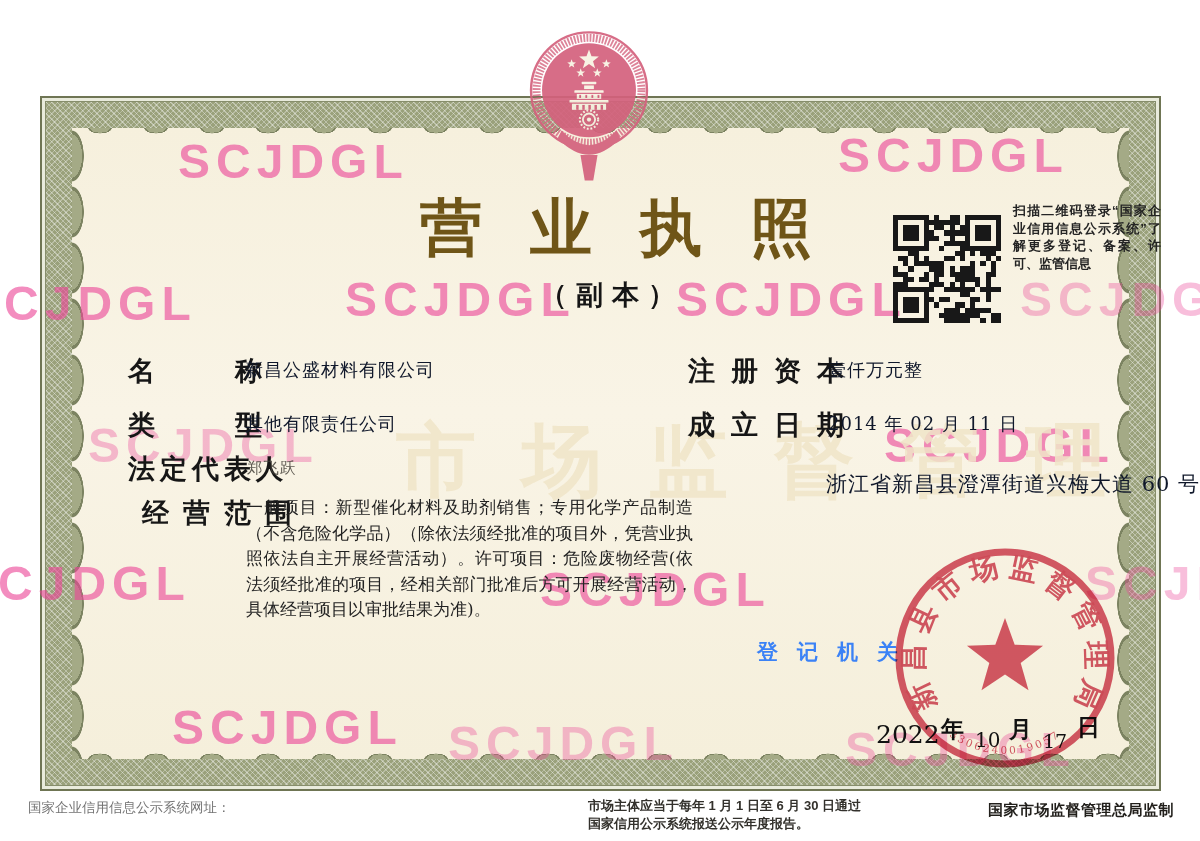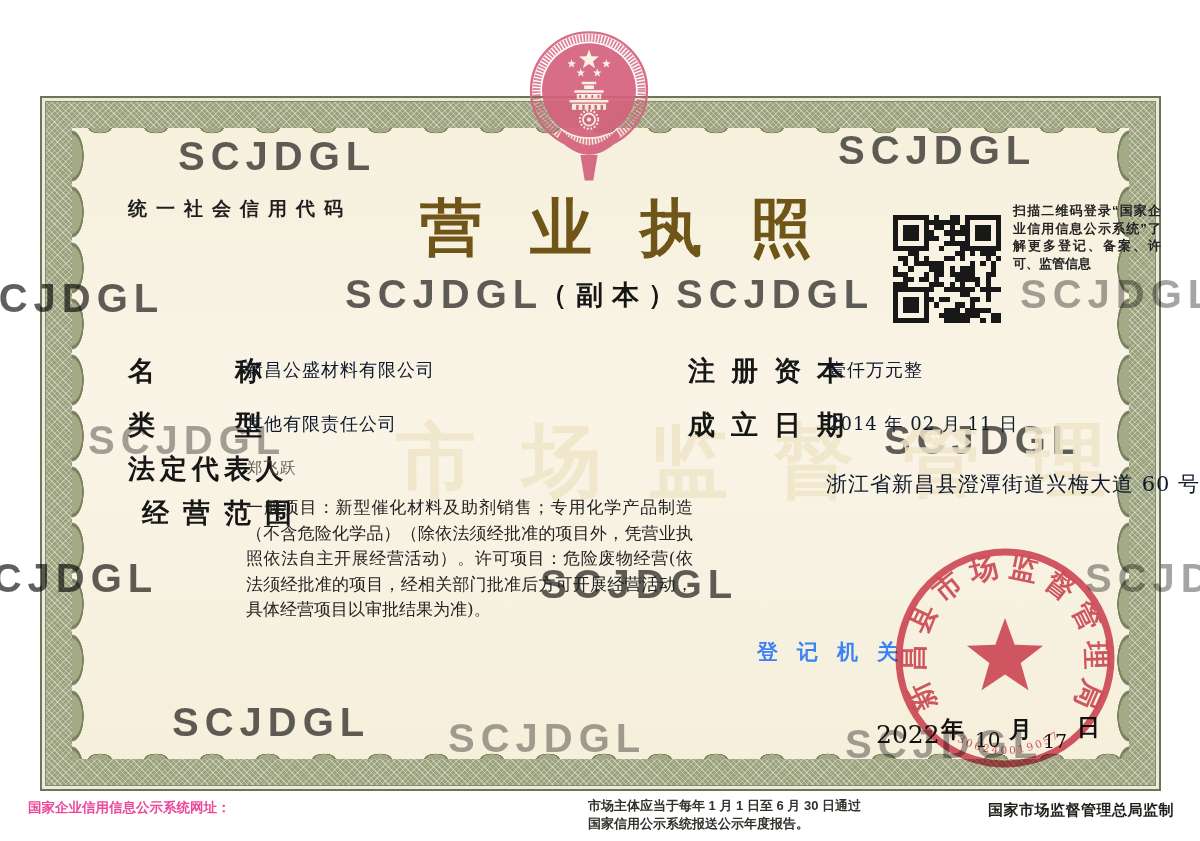--- a/index.html
+++ b/index.html
@@ -33,21 +33,21 @@
     background-size:56px 13px;background-repeat:repeat-x;background-position:0 100%;}
   .scallop.left{top:0;bottom:0;left:0;width:13px;
     background:radial-gradient(13px 28px at 0 50%,#a4aa86 0 10px,#7c8361 10px 11.5px,rgba(0,0,0,0) 12px);
     background-size:13px 56px;background-repeat:repeat-y;}
   .scallop.right{top:0;bottom:0;right:0;width:13px;
     background:radial-gradient(13px 28px at 100% 50%,#a4aa86 0 10px,#7c8361 10px 11.5px,rgba(0,0,0,0) 12px);
     background-size:13px 56px;background-repeat:repeat-y;background-position:100% 0;}
 
   
   .wm-layer{position:absolute;inset:0;z-index:2;pointer-events:none;}
-  .wm{position:absolute;font-weight:700;font-size:40px;letter-spacing:6px;color:#000000;opacity:.62;}
+  .wm{position:absolute;font-weight:700;font-size:48px;letter-spacing:6px;color:#ec4899;opacity:.62;}
   .wm.dim{opacity:.35;}
   .wm-center{
     position:absolute;left:396px;top:408px;font-family:"DejaVu Serif","Liberation Serif",serif;
     font-weight:700;font-size:80px;letter-spacing:46px;color:#f0e5c8;opacity:.85;white-space:nowrap;
   }
 
   .content{position:absolute;inset:0;z-index:3;}
 
   
   .credit-label{position:absolute;left:128px;top:196px;font-size:19px;font-weight:700;letter-spacing:9px;color:#1f1f1f;}
@@ -80,21 +80,21 @@
   .date-part{position:absolute;color:#111;}
   .d-serif{font-family:"DejaVu Serif","Liberation Serif",serif;}
 
   
   .seal{position:absolute;left:885px;top:538px;width:240px;height:240px;z-index:5;opacity:.9;mix-blend-mode:multiply;}
 
   
   .emblem{position:absolute;left:528px;top:28px;width:122px;height:160px;z-index:4;opacity:.92;}
 
   
-  .f-left{position:absolute;left:28px;top:799px;font-size:13.5px;font-weight:700;color:#ec4899;}
+  .f-left{position:absolute;left:28px;top:799px;font-size:13.5px;font-weight:400;color:#737373;}
   .f-mid{position:absolute;left:588px;top:797px;width:330px;font-size:13px;line-height:18px;font-weight:600;color:#33312c;}
   .f-right{position:absolute;left:988px;top:801px;font-size:15px;font-weight:700;color:#211f1b;letter-spacing:.5px;}
 </style>
 </head>
 <body>
 
 <div class="cert-frame">
   <div class="cert-paper">
     <div class="scallop top"></div>
     <div class="scallop bottom"></div>
@@ -116,21 +116,20 @@
   <span class="wm" style="left:540px;top:562px">SCJDGL</span>
   <span class="wm dim" style="left:1085px;top:556px">SCJDGL</span>
   <span class="wm" style="left:172px;top:700px">SCJDGL</span>
   <span class="wm dim" style="left:448px;top:716px">SCJDGL</span>
   <span class="wm dim" style="left:845px;top:722px">SCJDGL</span>
   <span class="wm-center">市场监督管理</span>
 </div>
 
 <div class="content">
 
-  <div class="credit-label">统一社会信用代码</div>
 
   <div class="doc-title">营业执照</div>
   <div class="doc-subtitle">（副本）</div>
 
   <div class="qr">
       <div class="on"></div>
       <div class="on"></div>
       <div class="on"></div>
       <div class="on"></div>
       <div class="on"></div>

